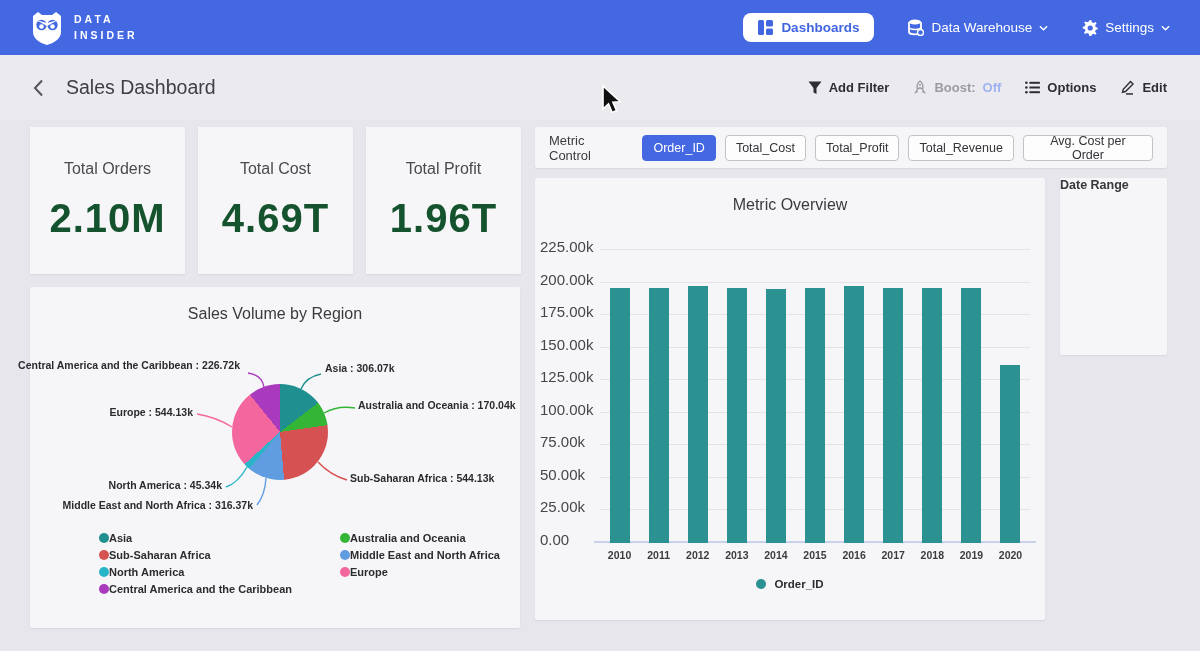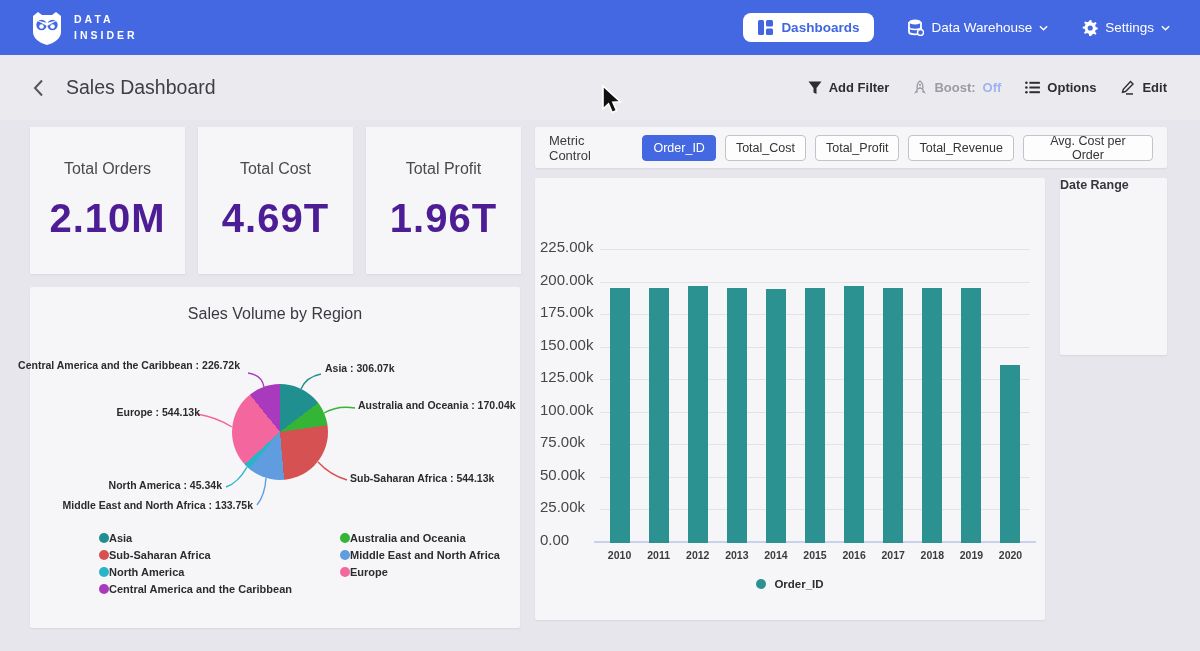--- a/index.html
+++ b/index.html
@@ -28,21 +28,21 @@
   .boost-off { color:#9fb3f2; }
 
   
   .card { position:absolute; background:#f6f5f7; border-radius:2px; box-shadow:0 1px 2px rgba(0,0,0,0.07); }
 
   
   .kpi-row { position:absolute; left:30px; top:127px; width:491px; display:flex; gap:13px; }
   .kpi { position:relative; width:155px; height:147px; background:#f6f5f7; box-shadow:0 1px 2px rgba(0,0,0,0.07);
          display:flex; flex-direction:column; align-items:center; justify-content:center; gap:18px; }
   .kpi-label { font-size:16px; color:#4a4a4e; font-weight:500; }
-  .kpi-value { font-size:40px; color:#4c1d95; font-weight:700; letter-spacing:1px; }
+  .kpi-value { font-size:40px; color:#14532d; font-weight:700; letter-spacing:1px; }
 
   
   .metric-bar { left:535px; top:127px; width:632px; height:41px; display:flex; align-items:center; gap:9px; padding:12px 14px; }
   .metric-label { font-size:13px; color:#3b3b40; margin-right:4px; }
   .mbtn { height:26px; padding:0 10px; border:1px solid #c3c3c7; border-radius:4px; background:#fdfdfd;
           font-size:12.5px; color:#333338; display:flex; align-items:center; cursor:pointer; font-family:inherit; }
   .mbtn.selected { background:#4468e2; border-color:#4468e2; color:#fff; }
 
   
   .pie-card { left:30px; top:287px; width:490px; height:341px; }
@@ -212,24 +212,24 @@
       <path d="M325,121 Q308,118 294,126" fill="none" stroke-width="1.4" stroke="#35b535"></path>
       <path d="M167,127 Q186,130 202,140" fill="none" stroke-width="1.4" stroke="#f4679e"></path>
       <path d="M317,193 Q300,188 288,175" fill="none" stroke-width="1.4" stroke="#d65252"></path>
       <path d="M196,200 Q208,196 217,180" fill="none" stroke-width="1.4" stroke="#29b4c8"></path>
       <path d="M227,218 Q235,208 236,191" fill="none" stroke-width="1.4" stroke="#5f9de0"></path>
     </svg>
     <div class="pie" id="pie-circle" style="background: conic-gradient(rgb(31, 143, 143) 0deg, rgb(31, 143, 143) 52.5402deg, rgb(53, 181, 53) 52.5402deg, rgb(53, 181, 53) 81.7294deg, rgb(214, 82, 82) 81.7294deg, rgb(214, 82, 82) 175.135deg, rgb(95, 157, 224) 175.135deg, rgb(95, 157, 224) 219.892deg, rgb(41, 180, 200) 219.892deg, rgb(41, 180, 200) 227.675deg, rgb(244, 103, 158) 227.675deg, rgb(244, 103, 158) 321.081deg, rgb(169, 58, 189) 321.081deg, rgb(169, 58, 189) 360deg);"></div>
     <div class="pie-note pn-left" style="right:280px; top:72px;">Central America and the Caribbean : 226.72k</div>
     <div class="pie-note pn-right" style="left:295px; top:75px;">Asia : 306.07k</div>
     <div class="pie-note pn-right" style="left:328px; top:112px;">Australia and Oceania : 170.04k</div>
-    <div class="pie-note pn-left" style="right:320px; top:119px;padding-left:20px;">Europe : 544.13k</div>
+    <div class="pie-note pn-left" style="right:327px; top:119px;padding-left:20px;">Europe : 544.13k</div>
     <div class="pie-note pn-right" style="left:320px; top:185px;">Sub-Saharan Africa : 544.13k</div>
     <div class="pie-note pn-left" style="right:298px; top:192px;">North America : 45.34k</div>
-    <div class="pie-note pn-left" style="right:267px; top:212px;">Middle East and North Africa : 133.75k</div>
+    <div class="pie-note pn-left" style="right:267px; top:212px;">Middle East and North Africa : 316.37k</div>
     <div class="pie-legend" id="pie-legend">
         <div class="pl-col">
           <div class="pl-item">
             <span class="pl-dot" style="background: rgb(31, 143, 143);"></span>
             <span>Asia</span>
           </div>
           <div class="pl-item">
             <span class="pl-dot" style="background: rgb(214, 82, 82);"></span>
             <span>Sub-Saharan Africa</span>
           </div>
@@ -254,20 +254,21 @@
           <div class="pl-item">
             <span class="pl-dot" style="background: rgb(244, 103, 158);"></span>
             <span>Europe</span>
           </div>
         </div>
       </div>
   </div>
 </div>
 
 <div class="card bar-card">
+  <div class="chart-title">Metric Overview</div>
   <div class="plot" id="bar-plot">
     <div class="baseline"></div>
   <div class="gridline" style="bottom: 293.067px;"></div>
       <div class="ytick" style="bottom: 288.067px;">225.00k</div>
       <div class="gridline" style="bottom: 260.504px;"></div>
       <div class="ytick" style="bottom: 255.504px;">200.00k</div>
       <div class="gridline" style="bottom: 227.941px;"></div>
       <div class="ytick" style="bottom: 222.941px;">175.00k</div>
       <div class="gridline" style="bottom: 195.378px;"></div>
       <div class="ytick" style="bottom: 190.378px;">150.00k</div>

